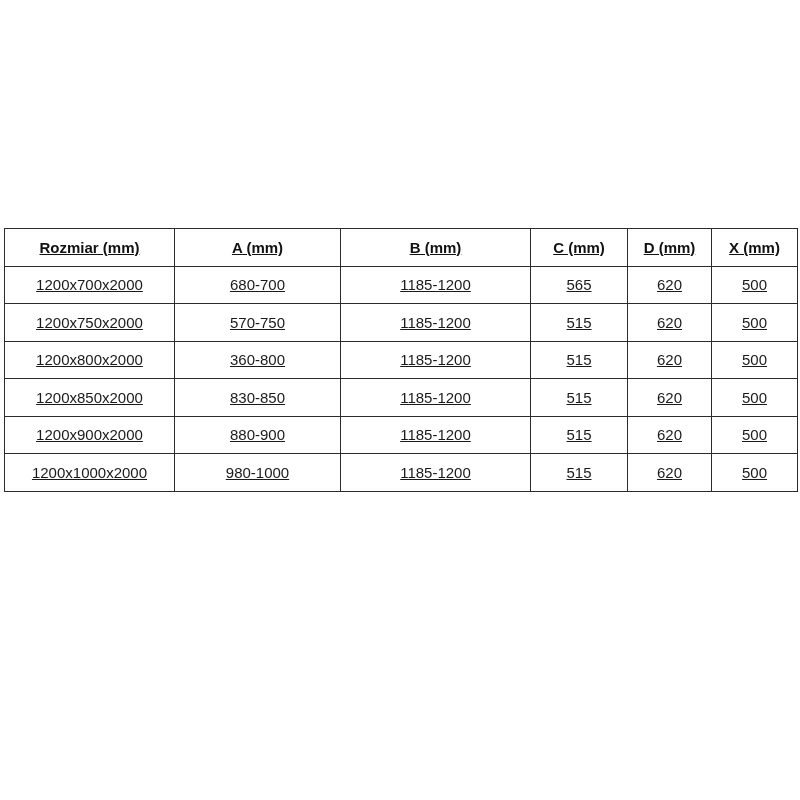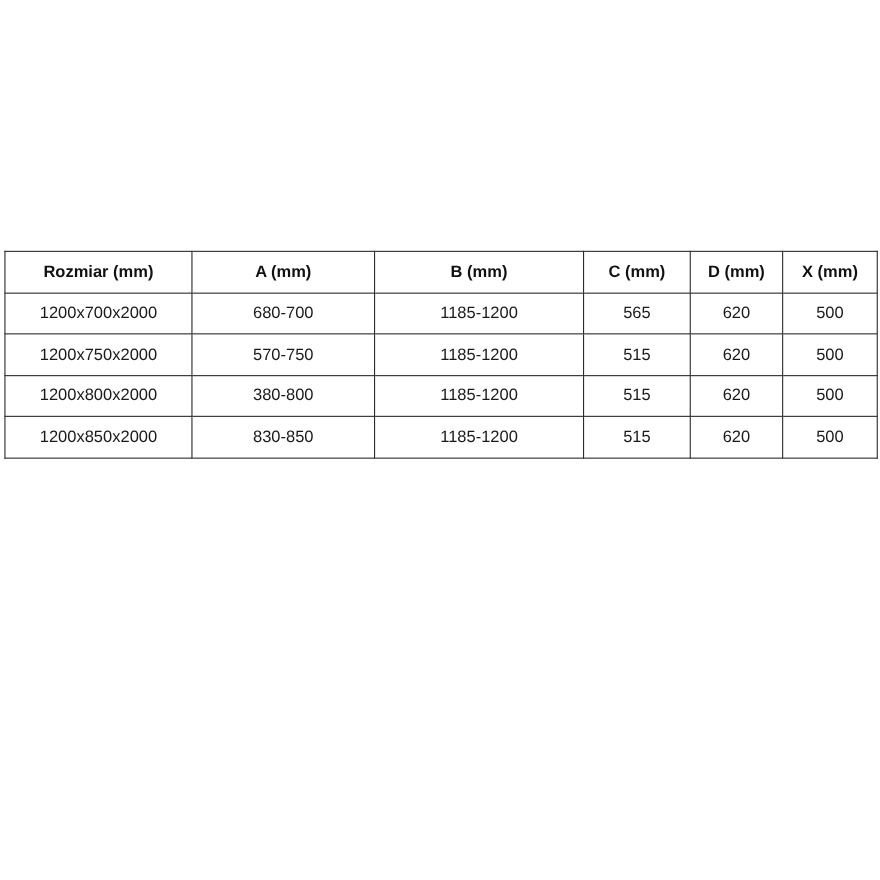--- a/index.html
+++ b/index.html
@@ -31,20 +31,21 @@
   table.spec-table td {
     border: 1.6px solid #2b2b2b;
     height: 36.5px;
     text-align: center;
     vertical-align: middle;
     color: #1a1a1a;
     font-size: 15px;
     padding: 0;
     white-space: nowrap;
     overflow: hidden;
+    text-decoration: underline;
   }
   table.spec-table th {
     font-weight: bold;
     color: #111111;
   }
   col.c-rozmiar { width: 170px; }
   col.c-a { width: 166px; }
   col.c-b { width: 190px; }
   col.c-c { width: 97px; }
   col.c-d { width: 84px; }
@@ -85,29 +86,45 @@
         <tr>
           <td>1200x750x2000</td>
           <td>570-750</td>
           <td>1185-1200</td>
           <td>515</td>
           <td>620</td>
           <td>500</td>
         </tr>
         <tr>
           <td>1200x800x2000</td>
-          <td>380-800</td>
+          <td>360-800</td>
           <td>1185-1200</td>
           <td>515</td>
           <td>620</td>
           <td>500</td>
         </tr>
         <tr>
           <td>1200x850x2000</td>
           <td>830-850</td>
           <td>1185-1200</td>
           <td>515</td>
           <td>620</td>
           <td>500</td>
         </tr>
+        <tr>
+          <td>1200x900x2000</td>
+          <td>880-900</td>
+          <td>1185-1200</td>
+          <td>515</td>
+          <td>620</td>
+          <td>500</td>
+        </tr>
+        <tr>
+          <td>1200x1000x2000</td>
+          <td>980-1000</td>
+          <td>1185-1200</td>
+          <td>515</td>
+          <td>620</td>
+          <td>500</td>
+        </tr>
       </tbody>
   </table>
 </div>
 
 </body></html>

